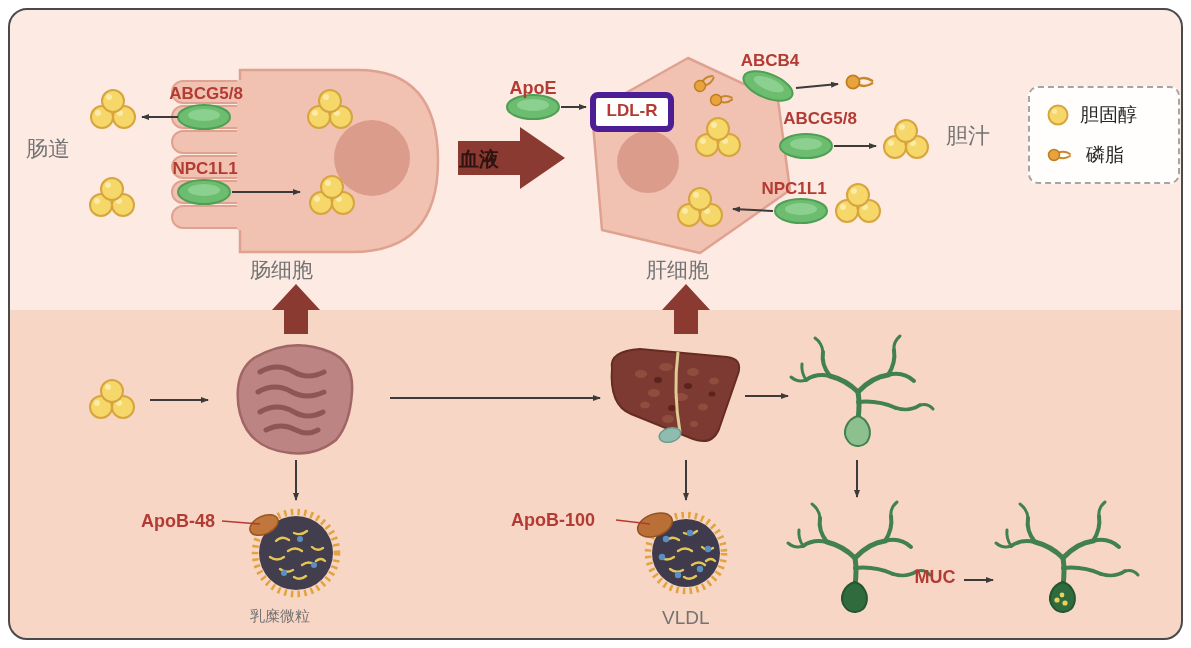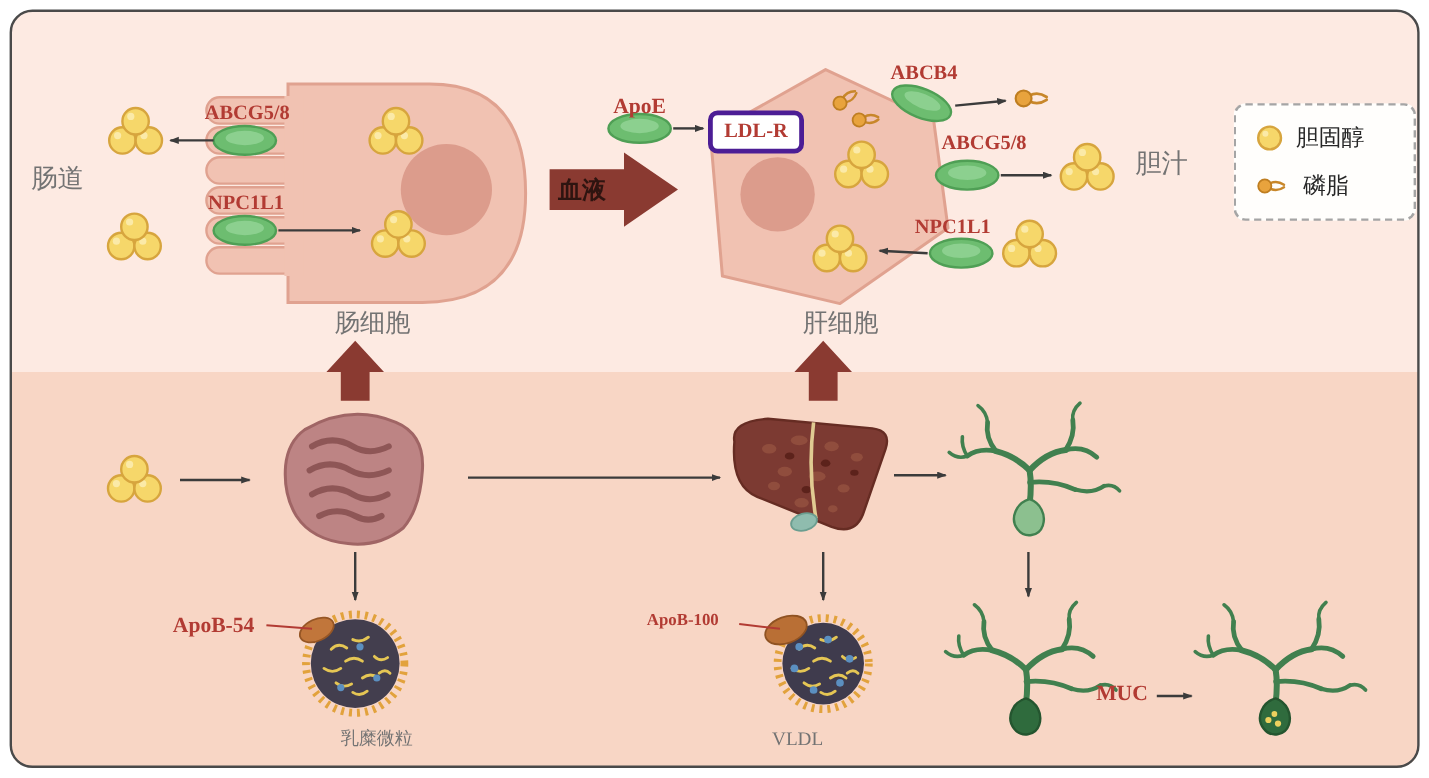--- a/index.html
+++ b/index.html
@@ -1,27 +1,27 @@
 <!DOCTYPE html>
 <html><head>
 <meta charset="utf-8">
 <style>
   html,body{margin:0;padding:0;background:#ffffff;}
   .stage{position:relative;width:1191px;height:648px;background:#ffffff;overflow:hidden;
          font-family:"Liberation Sans",sans-serif;}
   .stage svg.base{position:absolute;left:0;top:0;}
-  .lbl{position:absolute;line-height:1.2;white-space:nowrap;font-family:Liberation Serif, serif;}
+  .lbl{position:absolute;line-height:1.2;white-space:nowrap;}
   .cn{color:#737373;font-size:21px;}
-  .center{text-align:right;}
+  .center{text-align:left;}
   .red{color:#b23b33;font-size:17px;font-weight:600;text-align:center;}
   .legend{position:absolute;width:152px;height:98px;background:#fffefc;border:2px dashed #a5a5a5;
           border-radius:10px;box-sizing:border-box;padding:14px 16px;display:flex;flex-direction:column;
           justify-content:space-between;font-size:19px;color:#262626;}
   .legend-row{display:flex;align-items:center;gap:10px;}
-  .badge{background:#fff;border:4px solid #4c1d95;border-radius:8px;color:#b23b33;
+  .badge{background:#fff;border:6px solid #4c1d95;border-radius:8px;color:#b23b33;
          font-size:17px;font-weight:700;text-align:center;}
 </style>
 </head>
 <body>
 
 <div class="stage">
 
 <svg class="base" width="1191" height="648" viewBox="0 0 1191 648">
   <defs>
     <marker id="ah" markerWidth="10" markerHeight="8" refX="7" refY="3" orient="auto" markerUnits="userSpaceOnUse">
@@ -228,21 +228,21 @@
   </g>
 
   <line x1="222" y1="521" x2="260" y2="524" stroke="#b23b33" stroke-width="1.6"></line>
   <line x1="616" y1="520" x2="650" y2="524" stroke="#b23b33" stroke-width="1.6"></line>
 </svg>
 
 <div class="lbl cn" style="left:26px;top:136px;font-size:22px">肠道</div>
 <div class="lbl red" style="left:158px;top:84px;width:96px">ABCG5/8</div>
 <div class="lbl red" style="left:160px;top:159px;width:90px">NPC1L1</div>
 <div class="lbl cn center" style="left:250px;top:257px;width:92px">肠细胞</div>
-<div class="lbl" style="left:459px;top:147px;width:52px;text-align:center;font-size:20px;font-weight:700;color:#2e1410">血液</div>
+<div class="lbl" style="left:459px;top:147px;width:52px;text-align:left;font-size:20px;font-weight:700;color:#2e1410">血液</div>
 <div class="lbl red" style="left:506px;top:78px;width:54px;font-size:18px">ApoE</div>
 <div class="lbl badge" style="left:590px;top:92px;width:72px;height:28px;line-height:26px">LDL-R</div>
 <div class="lbl red" style="left:728px;top:51px;width:84px">ABCB4</div>
 <div class="lbl red" style="left:772px;top:109px;width:96px">ABCG5/8</div>
 <div class="lbl red" style="left:748px;top:179px;width:92px">NPC1L1</div>
 <div class="lbl cn" style="left:946px;top:123px;font-size:22px">胆汁</div>
 <div class="lbl cn center" style="left:646px;top:257px;width:86px">肝细胞</div>
 
 <div class="legend" style="left:1028px;top:86px">
   <div class="legend-row">
@@ -255,19 +255,19 @@
   <div class="legend-row">
     <svg width="30" height="20" viewBox="-8 -10 30 20">
       <path d="M4 -2 Q10 -5 16 -1" stroke="#c8872a" stroke-width="2" fill="none" stroke-linecap="round"></path>
       <path d="M4 2 Q10 5 16 1" stroke="#c8872a" stroke-width="2" fill="none" stroke-linecap="round"></path>
       <circle r="5.5" fill="#e8a33d" stroke="#bf7e21" stroke-width="1.5"></circle>
     </svg>
     <span>磷脂</span>
   </div>
 </div>
 
-<div class="lbl red" style="left:132px;top:511px;width:92px;font-size:18px">ApoB-54</div>
+<div class="lbl red" style="left:132px;top:511px;width:92px;font-size:18px">ApoB-48</div>
 <div class="lbl cn center" style="left:250px;top:607px;width:94px;font-size:15px">乳糜微粒</div>
-<div class="lbl red" style="left:516px;top:510px;width:106px;font-size:14px">ApoB-100</div>
-<div class="lbl cn center" style="left:612px;top:607px;width:74px;font-size:16px">VLDL</div>
+<div class="lbl red" style="left:500px;top:510px;width:106px;font-size:18px">ApoB-100</div>
+<div class="lbl cn center" style="left:662px;top:607px;width:74px;font-size:19px">VLDL</div>
 <div class="lbl red" style="left:908px;top:567px;width:54px;font-size:18px">MUC</div>
 
 </div>
 
 </body></html>

